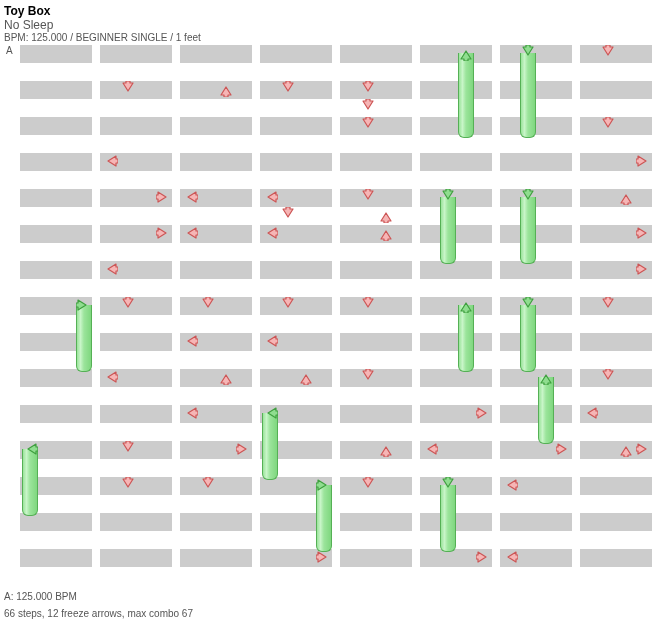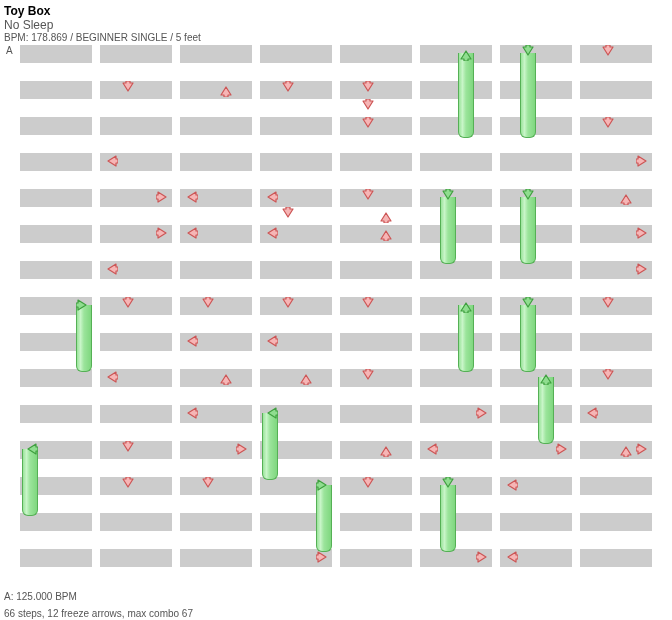--- a/index.html
+++ b/index.html
@@ -58,23 +58,23 @@
     border-radius: 0 0 6px 6px;
   }
   .footer { color:#555; font-size:10px; margin-top:6px; }
 </style>
 </head>
 <body>
 
 <div class="title">Toy Box</div>
 <div class="subtitle">No Sleep</div>
 <div class="meta">
-  <span>BPM: 178.869</span>
+  <span>BPM: 125.000</span>
   / <span>BEGINNER SINGLE</span>
-  / <span>5 feet</span>
+  / <span>1 feet</span>
 </div>
 
 <div class="chart-wrap">
   <div class="marker-label" style="left:-14px;top:0;">A</div>
   <div class="columns" id="columns">
       <div class="col">
         <div class="stripe" style="top: 0px;"></div>
         <div class="stripe" style="top: 36px;"></div>
         <div class="stripe" style="top: 72px;"></div>
         <div class="stripe" style="top: 108px;"></div>

